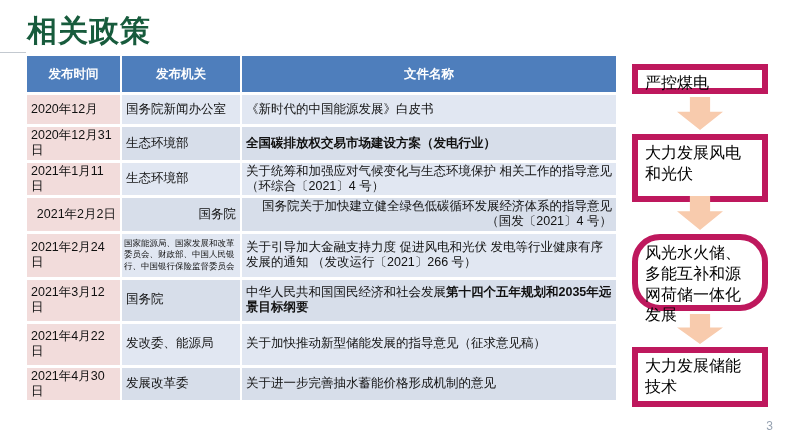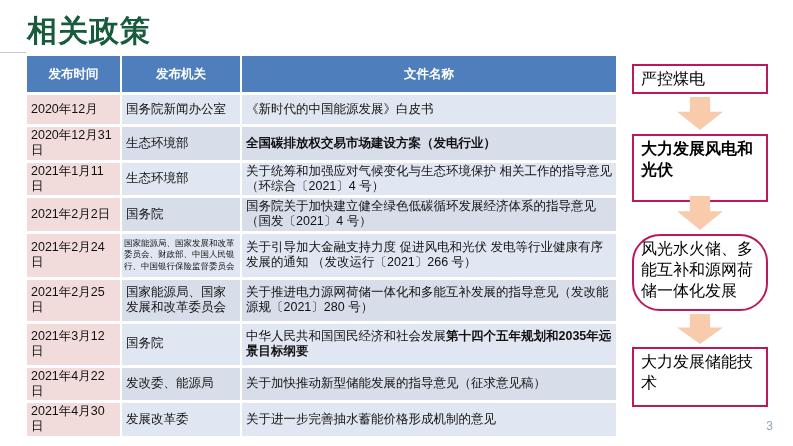--- a/index.html
+++ b/index.html
@@ -36,34 +36,34 @@
     text-align:center; height:36px; padding:0 2px;
   }
   td {
     font-size:12.5px; line-height:1.22;
     vertical-align:middle; padding:1px 4px;
   }
   td.date { background:#F2DCDB; }
   tbody tr:nth-child(odd)  td.info { background:#E1E7F2; }
   tbody tr:nth-child(even) td.info { background:#D7DEEA; }
   tbody tr:nth-child(1){height:29px;margin-left:32px;} tbody tr:nth-child(2){height:29px;}
-  tbody tr:nth-child(3){height:30px;} tbody tr:nth-child(4){height:31px;}
+  tbody tr:nth-child(3){height:30px;} tbody tr:nth-child(4){height:31px;text-align:right;}
   tbody tr:nth-child(5){height:43px;} tbody tr:nth-child(6){height:41px;}
   tbody tr:nth-child(7){height:41px;} tbody tr:nth-child(8){height:28px;padding-left:32px;}
   tbody tr:nth-child(9){height:29px;}
   td.agency-small { font-size:8.5px; line-height:1.3; padding:1px 2px; }
   td.bold, td .bold { font-weight:bold; }
   .flow-box {
     position:absolute; left:632px; width:136px;
-    background:#fff; border:2px solid #be185d;
+    background:#fff; border:6px solid #be185d;
     font-size:16px; line-height:1.3; padding:3px 7px;
     color:#000;
   }
   .fb1{ top:64px;  height:30px; }
-  .fb2{ top:134px; height:68px;font-weight:bold; }
+  .fb2{ top:134px; height:68px; }
   .fb3{ top:234px; height:77px;border-radius:28px; }
   .fb4{ top:347px; height:60px; }
   .down-arrow {
     position:absolute; left:677px; width:46px;
     background:#F8CBAD;
     clip-path:polygon(28% 0, 72% 0, 72% 45%, 100% 45%, 50% 100%, 0 45%, 28% 45%);
   }
   .fa1{ top:97px;  height:33px; }
   .fa2{ top:196px; height:34px; }
   .fa3{ top:314px; height:30px; }
@@ -111,25 +111,20 @@
         <td class="date">2021年2月2日</td>
         <td class="info">国务院</td>
         <td class="info">国务院关于加快建立健全绿色低碳循环发展经济体系的指导意见 （国发〔2021〕4 号）</td>
       </tr>
       <tr>
         <td class="date">2021年2月24日</td>
         <td class="info agency-small">国家能源局、国家发展和改革委员会、财政部、中国人民银行、中国银行保险监督委员会</td>
         <td class="info">关于引导加大金融支持力度 促进风电和光伏 发电等行业健康有序发展的通知 （发改运行〔2021〕266 号）</td>
       </tr>
       <tr>
-        <td class="date">2021年2月25日</td>
-        <td class="info">国家能源局、国家发展和改革委员会</td>
-        <td class="info">关于推进电力源网荷储一体化和多能互补发展的指导意见（发改能源规〔2021〕280 号）</td>
-      </tr>
-      <tr>
         <td class="date">2021年3月12日</td>
         <td class="info">国务院</td>
         <td class="info"><span>中华人民共和国国民经济和社会发展</span><span class="bold">第十四个五年规划和2035年远景目标纲要</span></td>
       </tr>
       <tr>
         <td class="date">2021年4月22日</td>
         <td class="info">发改委、能源局</td>
         <td class="info">关于加快推动新型储能发展的指导意见（征求意见稿）</td>
       </tr>
       <tr>

